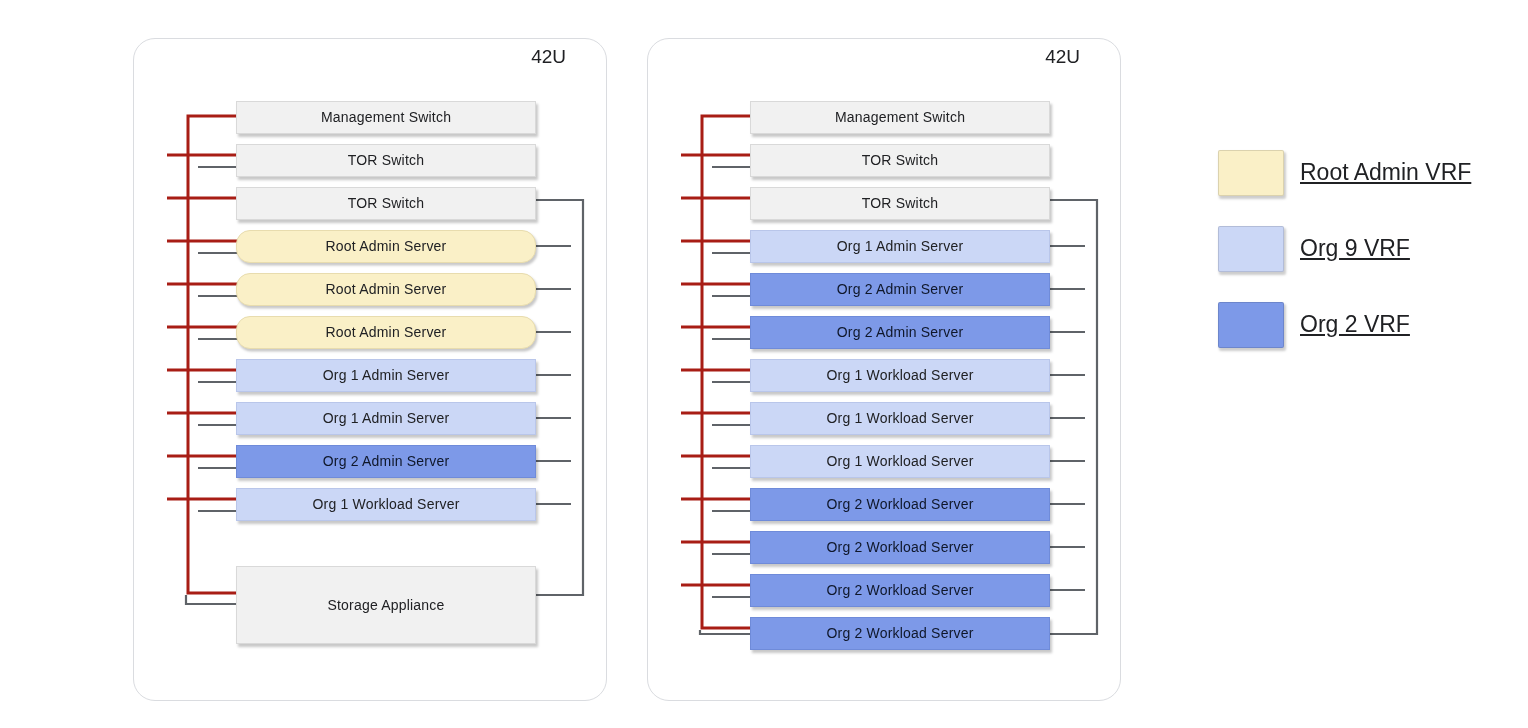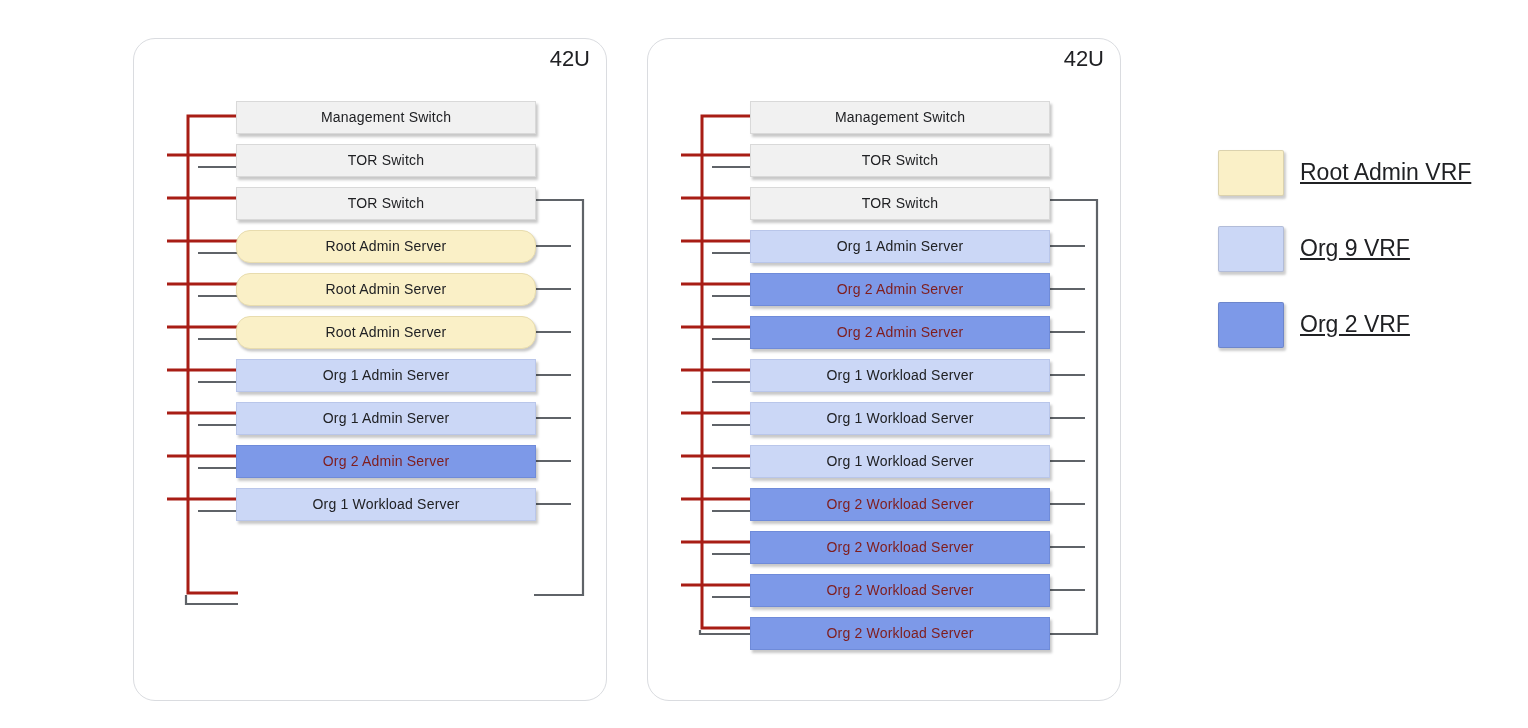--- a/index.html
+++ b/index.html
@@ -7,32 +7,32 @@
     --c-switch:#F1F1F1; --c-root:#FAF0C7; --c-org1:#CBD7F6; --c-org2:#7D99E8;
     --ink:#202124; --rackborder:#DADCE0;
   }
   html,body{margin:0;padding:0;background:#fff;}
   .canvas{position:relative;width:1528px;height:728px;background:#ffffff;overflow:hidden;
           font-family:"Liberation Sans", sans-serif;color:var(--ink);}
   .rack{position:absolute;top:38px;width:474px;height:663px;background:#fff;
         border:1.5px solid var(--rackborder);border-radius:22px;box-sizing:border-box;}
   .rack-1{left:133px;}
   .rack-2{left:647px;}
-  .rack-label{position:absolute;top:7px;right:16px;font-size:22px;color:var(--ink);}
+  .rack-label{position:absolute;top:7px;right:40px;font-size:19px;color:var(--ink);}
   svg.wires{position:absolute;left:0;top:0;overflow:visible;}
   .wire-red{stroke:var(--red);stroke-width:3;fill:none;}
   .wire-gray{stroke:var(--grayline);stroke-width:2.2;fill:none;}
   .box{position:absolute;left:102px;width:300px;box-sizing:border-box;text-align:center;
        font-size:14px;letter-spacing:.2px;white-space:nowrap;overflow:hidden;
        border:1px solid rgba(0,0,0,0.10);
        box-shadow:1.5px 2.5px 2.5px rgba(0,0,0,0.22);}
   .t-gray{background:var(--c-switch);border-color:#D9D9D9;}
   .t-root{background:var(--c-root);border-color:#E8DCAE;border-radius:14px;}
   .t-org1{background:var(--c-org1);border-color:#B9C6EA;}
-  .t-org2{background:var(--c-org2);border-color:#6F8BD9;color:#7f1d1d;}
+  .t-org2{background:var(--c-org2);border-color:#6F8BD9;color:#0f172a;}
   .legend{position:absolute;left:1218px;top:150px;width:300px;}
   .legend-item{position:absolute;left:0;height:45px;display:flex;align-items:center;}
   .legend-item .swatch{width:64px;height:44px;border-radius:2px;flex:0 0 auto;
        border:1px solid rgba(0,0,0,0.12);box-shadow:1.5px 2.5px 2.5px rgba(0,0,0,0.20);}
   .legend-item .legend-label{margin-left:16px;font-size:23px;color:var(--ink);white-space:nowrap;text-decoration:underline;}
 </style>
 </head>
 <body>
 
 <div class="canvas">
@@ -71,20 +71,21 @@
   <div class="box t-gray" style="top: 62px; height: 33px; line-height: 31px;">Management Switch</div>
       <div class="box t-gray" style="top: 105px; height: 33px; line-height: 31px;">TOR Switch</div>
       <div class="box t-gray" style="top: 148px; height: 33px; line-height: 31px;">TOR Switch</div>
       <div class="box t-root" style="top: 191px; height: 33px; line-height: 31px;">Root Admin Server</div>
       <div class="box t-root" style="top: 234px; height: 33px; line-height: 31px;">Root Admin Server</div>
       <div class="box t-root" style="top: 277px; height: 33px; line-height: 31px;">Root Admin Server</div>
       <div class="box t-org1" style="top: 320px; height: 33px; line-height: 31px;">Org 1 Admin Server</div>
       <div class="box t-org1" style="top: 363px; height: 33px; line-height: 31px;">Org 1 Admin Server</div>
       <div class="box t-org2" style="top: 406px; height: 33px; line-height: 31px;">Org 2 Admin Server</div>
       <div class="box t-org1" style="top: 449px; height: 33px; line-height: 31px;">Org 1 Workload Server</div>
+      <div class="box t-gray" style="top: 527px; height: 78px; line-height: 76px;">Storage Appliance</div>
     </div>
 
   <div class="rack rack-2">
     <svg class="wires" width="474" height="663" viewBox="0 0 474 663">
         <path d="M 104 77 H 54 V 589 H 104" class="wire-red"></path>
         <path d="M 52 591 V 595 H 104" class="wire-gray"></path>
         <path d="M 400 161 H 449 V 595 H 400" class="wire-gray"></path>
         <path d="M 33 116 H 104" class="wire-red"></path>
         <path d="M 64 128 H 104" class="wire-gray"></path>
         <path d="M 33 159 H 104" class="wire-red"></path>

